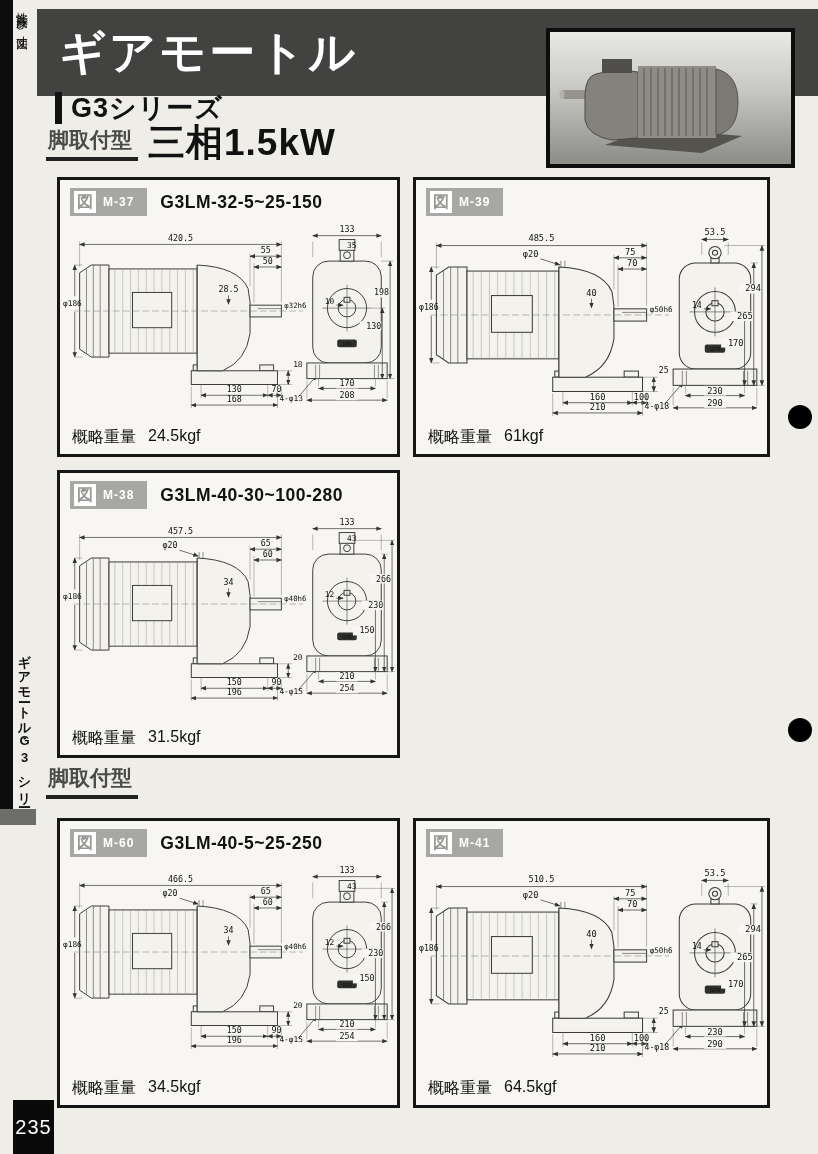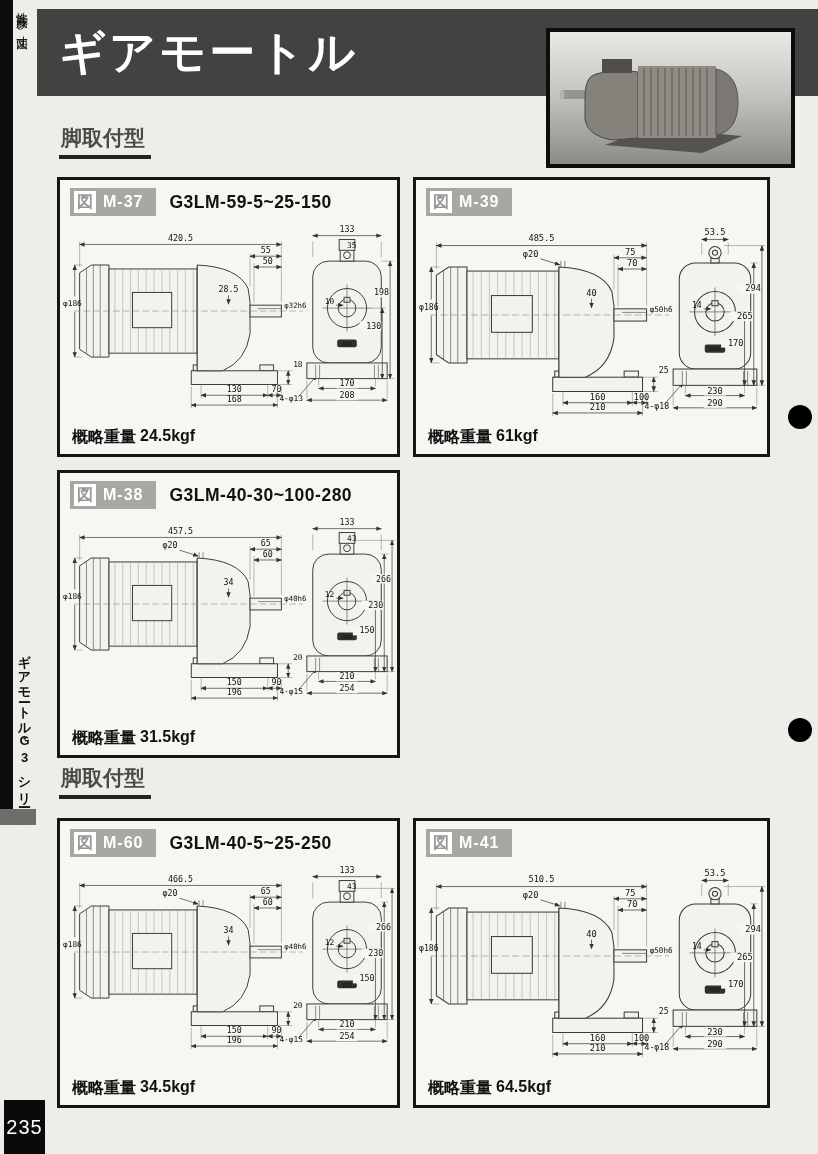--- a/index.html
+++ b/index.html
@@ -7,52 +7,52 @@
   .page{position:relative;width:818px;height:1154px;background:#efede8;overflow:hidden;
         font-family:"Liberation Sans",sans-serif;color:#111}
 
   
   .spine{position:absolute;left:0;top:0;width:13px;height:812px;background:#0c0c0c}
   .vtop{position:absolute;left:14px;top:3px;writing-mode:vertical-rl;text-orientation:upright;
         font-size:11.5px;letter-spacing:2px;color:#111}
   .vtab{position:absolute;left:15px;top:645px;writing-mode:vertical-rl;text-orientation:upright;
         font-size:13px;font-weight:bold;letter-spacing:2px;color:#111}
   .graytab{position:absolute;left:0;top:809px;width:36px;height:16px;background:#6d6d6b}
-  .pagenum{position:absolute;left:4px;top:1100px;width:41px;height:54px;background:#0a0a0a;color:#fff;
+  .pagenum{position:absolute;left:13px;top:1100px;width:41px;height:54px;background:#0a0a0a;color:#fff;
         display:flex;align-items:center;justify-content:center;font-size:20px;letter-spacing:1px}
 
   
   .titlebar{position:absolute;left:37px;top:9px;width:781px;height:87px;background:#424240}
   .titlebar h1{margin:0;padding:13px 0 0 22px;font-size:46px;font-weight:bold;color:#fff;letter-spacing:3px}
   .photo{position:absolute;left:546px;top:28px;width:249px;height:140px;background:#0d0d0d;padding:4px}
   .photo-inner{width:100%;height:100%;background:linear-gradient(180deg,#e9e9e5 0%,#c6c6c2 45%,#8b8b87 100%)}
   .series{position:absolute;left:55px;top:90px;display:flex;align-items:center}
   .series-bar{width:7px;height:32px;background:#111;margin-right:9px}
   .series-text{font-size:27px;font-weight:bold;letter-spacing:1px}
-  .sect{position:absolute;left:59px;display:flex;align-items:flex-end}
+  .sect{position:absolute;left:46px;display:flex;align-items:flex-end}
   .sect1{top:124px}.sect2{top:764px}
   .badge{font-size:21px;font-weight:bold;color:#4a4a48;border-bottom:4px solid #222;padding:0 6px 3px 2px}
   .stitle{font-size:37px;font-weight:bold;margin-left:10px;letter-spacing:1px;line-height:1}
 
   
   .figbox{position:absolute;background:#f7f6f2;border:3px solid #161616}
   .b37{left:57px;top:177px;width:343px;height:280px}
   .b39{left:413px;top:177px;width:357px;height:280px}
   .b38{left:57px;top:470px;width:343px;height:288px}
   .b40{left:57px;top:818px;width:343px;height:290px}
   .b41{left:413px;top:818px;width:357px;height:290px}
   .fighead{position:absolute;top:8px;left:10px;display:flex;align-items:center;gap:13px}
   .figlabel{display:flex;align-items:center;gap:7px;background:#a7a7a3;padding:3px 13px 3px 4px}
   .figzu{width:22px;height:22px;background:#fff;color:#979793;font-weight:bold;font-size:16px;
          display:flex;align-items:center;justify-content:center}
-  .figno{color:#fff;font-weight:bold;font-size:16px;letter-spacing:1px}
+  .figno{color:#fff;font-weight:bold;font-size:12px;letter-spacing:1px}
   .model{font-size:17.5px;font-weight:bold;letter-spacing:.5px}
   .drawing{position:absolute;left:2px;right:2px;top:38px}
   .drawing svg{width:100%;height:auto;display:block}
-  .weight{position:absolute;left:12px;bottom:6px;font-size:16px;font-weight:bold;display:flex;gap:4px}
+  .weight{position:absolute;left:12px;bottom:6px;font-size:16px;font-weight:normal;display:flex;gap:12px}
 
   
   .dim{stroke:#333;stroke-width:.7;fill:none}
   .ext{stroke:#666;stroke-width:.45;fill:none}
   .thin{stroke:#444;stroke-width:.6;fill:none}
   .rib{stroke:#9a9a94;stroke-width:.5}
   .cl{stroke:#777;stroke-width:.5;stroke-dasharray:7 3}
   .shape{fill:#f3f2ec;stroke:#3a3a3a;stroke-width:1}
   .lblbg{fill:#f7f6f2;stroke:none}
   .drawing text{fill:#111;font-family:"DejaVu Sans Mono",monospace}
@@ -101,35 +101,40 @@
           <line x1="136" y1="36" x2="136" y2="104"></line>
             <line x1="143" y1="36" x2="143" y2="104"></line>
           <line x1="150" y1="36" x2="150" y2="104"></line>
             <line x1="157" y1="36" x2="157" y2="104"></line>
         </g>
         <path d="M166,37 Q188,42 188,70 Q188,99 166,103 Z" fill="#7c7974" stroke="#55534f"></path>
       </svg>
     </div>
   </div>
 
+  <div class="series">
+    <div class="series-bar"></div>
+    <div class="series-text">G3シリーズ</div>
+  </div>
 
   <div class="sect sect1">
     <span class="badge">脚取付型</span>
+    <span class="stitle">三相1.5kW</span>
   </div>
   <div class="sect sect2">
     <span class="badge">脚取付型</span>
   </div>
 
   <div class="figbox b37">
     <div class="fighead">
       <div class="figlabel">
         <span class="figzu">図</span>
         <span class="figno">M-37</span>
       </div>
-      <div class="model">G3LM-59-5~25-150</div>
+      <div class="model">G3LM-32-5~25-150</div>
     </div>
     <div class="drawing">
         <svg viewBox="0 0 340 198" preserveAspectRatio="xMidYMin meet">
           <path class="shape" d="M18,56 L30,48 L48,48 L48,142 L30,142 L18,134 Z"></path>
           <line class="thin" x1="25" y1="52" x2="25" y2="138"></line>
           <line class="thin" x1="32" y1="48" x2="32" y2="142"></line>
           <line class="thin" x1="39" y1="48" x2="39" y2="142"></line>
           <rect class="shape" x="48" y="52" width="90" height="86"></rect>
           <line class="rib" x1="54" y1="53" x2="54" y2="137"></line>
           <line class="rib" x1="62" y1="53" x2="62" y2="137"></line>

